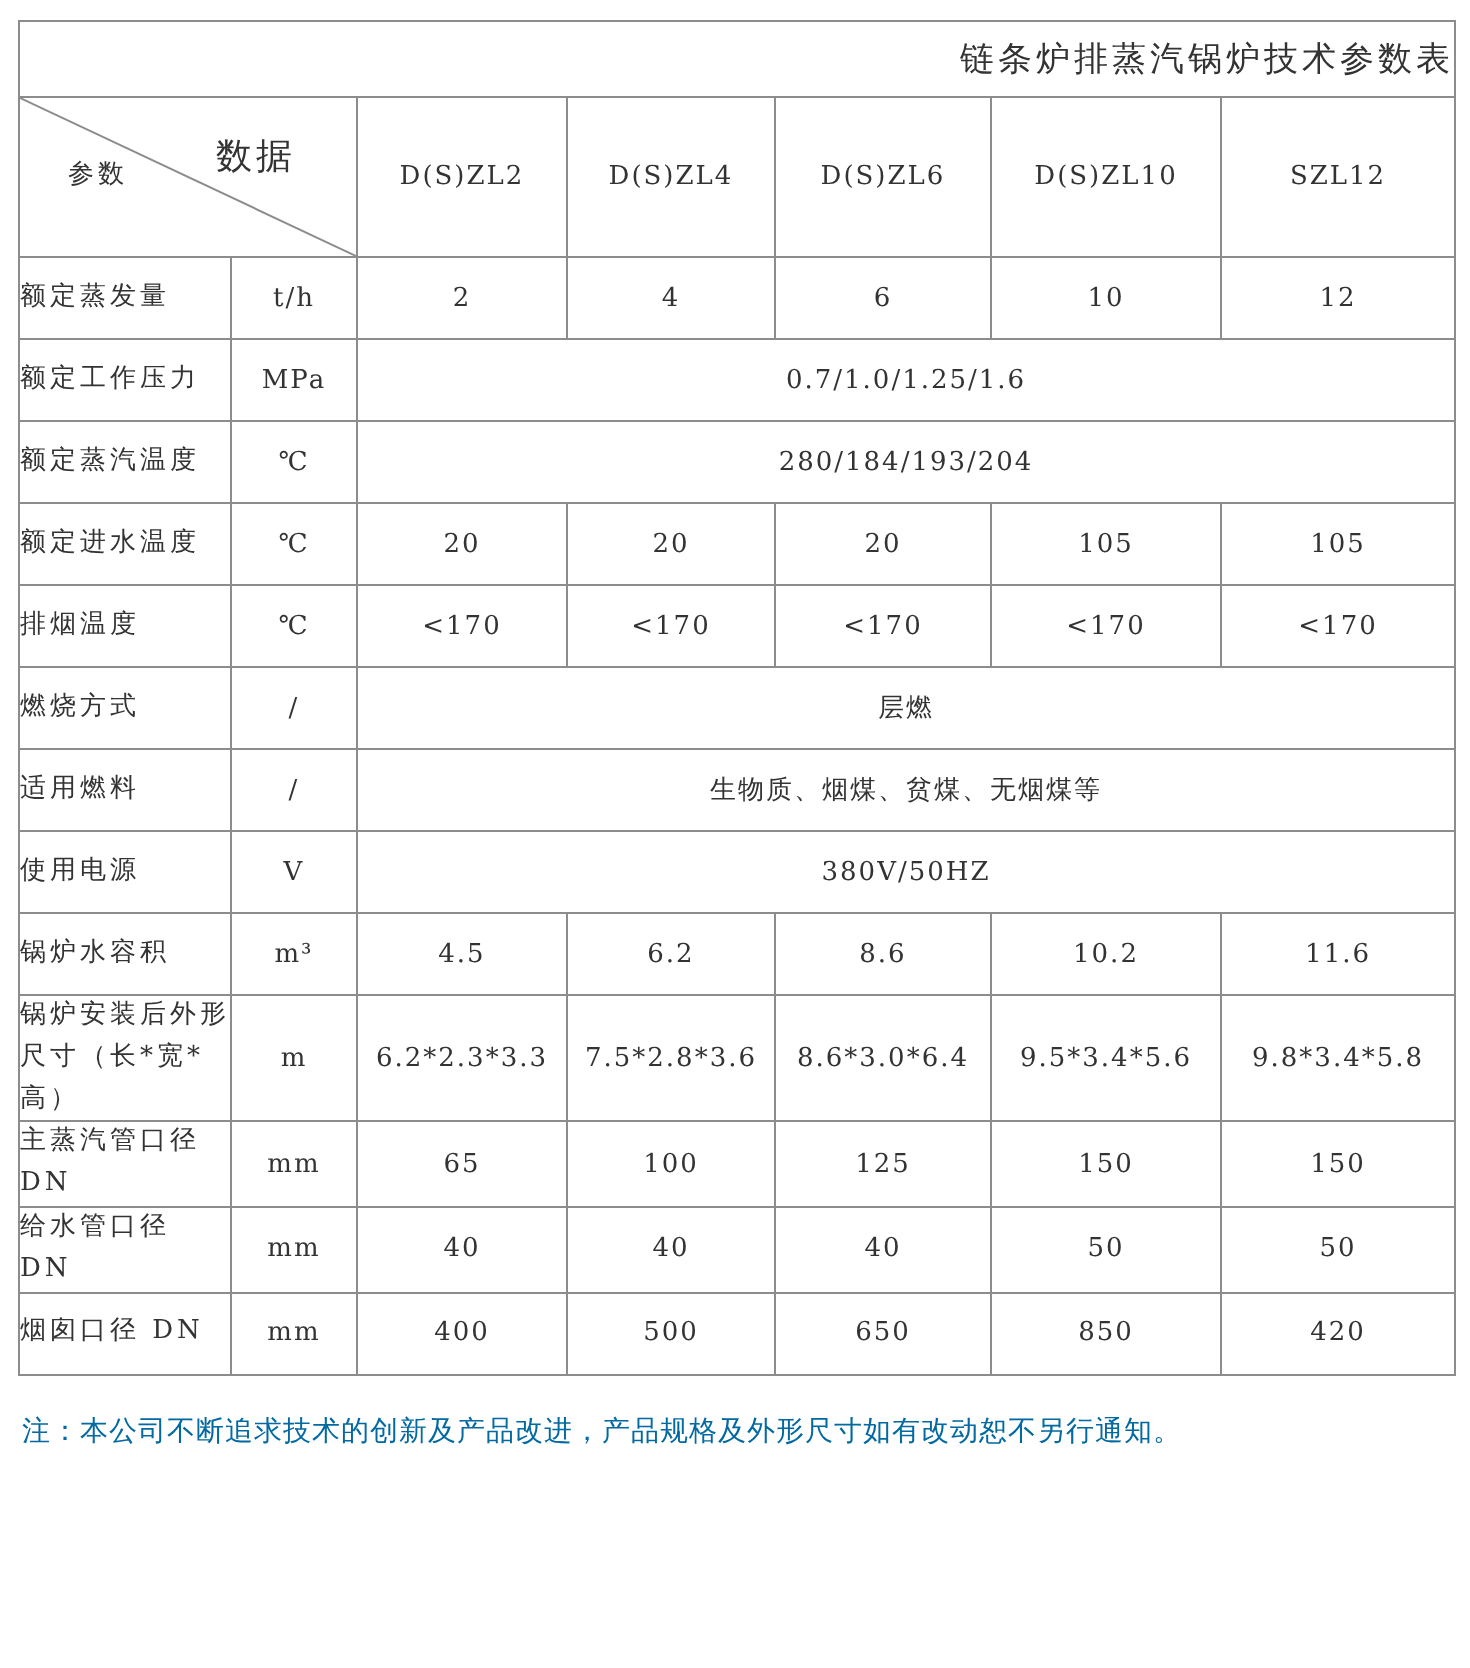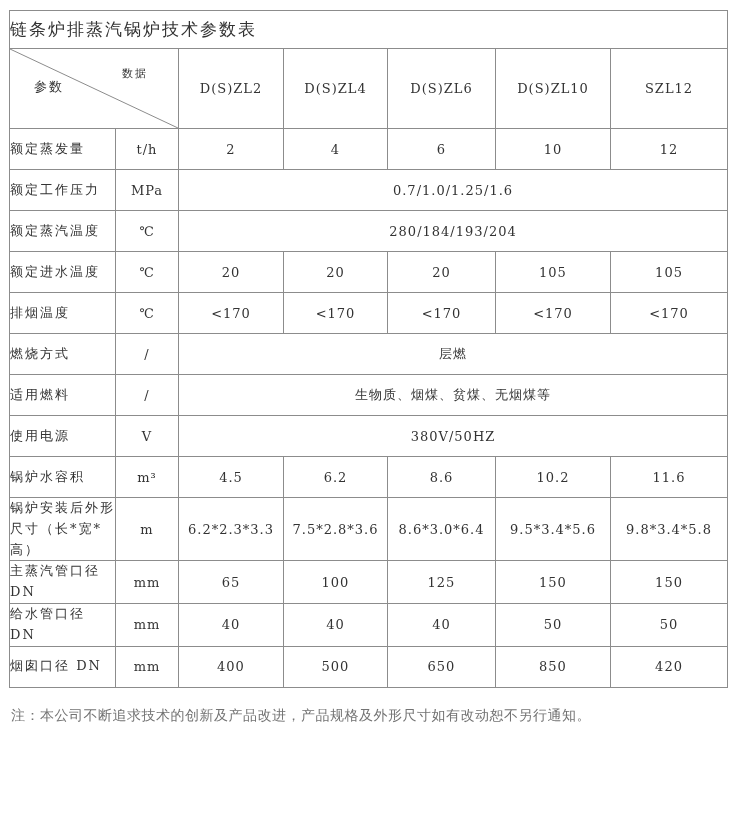--- a/index.html
+++ b/index.html
@@ -26,38 +26,38 @@
     font-weight: normal;
     font-size: 13px;
     padding: 0;
     vertical-align: middle;
     overflow: hidden;
   }
   tr.title-row th {
     height: 37px;
     font-size: 17px;
     letter-spacing: 2px;
-    text-align: left;
+    text-align: right;
   }
   tr.header-row th { height: 79px; text-align: center; letter-spacing: 1px; }
   th.corner {
     position: relative;
     padding: 0;
   }
   th.corner svg.diag {
     position: absolute;
     left: 0; top: 0;
     width: 100%; height: 100%;
     display: block;
   }
   .corner-top {
     position: absolute;
     top: 17px;
     right: 30px;
-    font-size: 11px;
+    font-size: 18px;
     letter-spacing: 2px;
   }
   .corner-bottom {
     position: absolute;
     bottom: 32px;
     left: 24px;
     font-size: 13px;
     letter-spacing: 2px;
   }
   tbody tr { height: 41px; margin-top: 20px; }
@@ -69,21 +69,21 @@
     line-height: 1.6;
   }
   td.unit, td.val, td.spanval {
     text-align: center;
     letter-spacing: 1px;
   }
   .note {
     margin: 19px 0 0 2px;
     font-family: Liberation Mono, monospace;
     font-size: 14px;
-    color: #737373;
+    color: #0369a1;
     letter-spacing: 0.5px;
   }
 </style>
 </head>
 <body>
 
 <div class="page">
   <table class="spec">
     <colgroup>
       <col style="width:106px">

